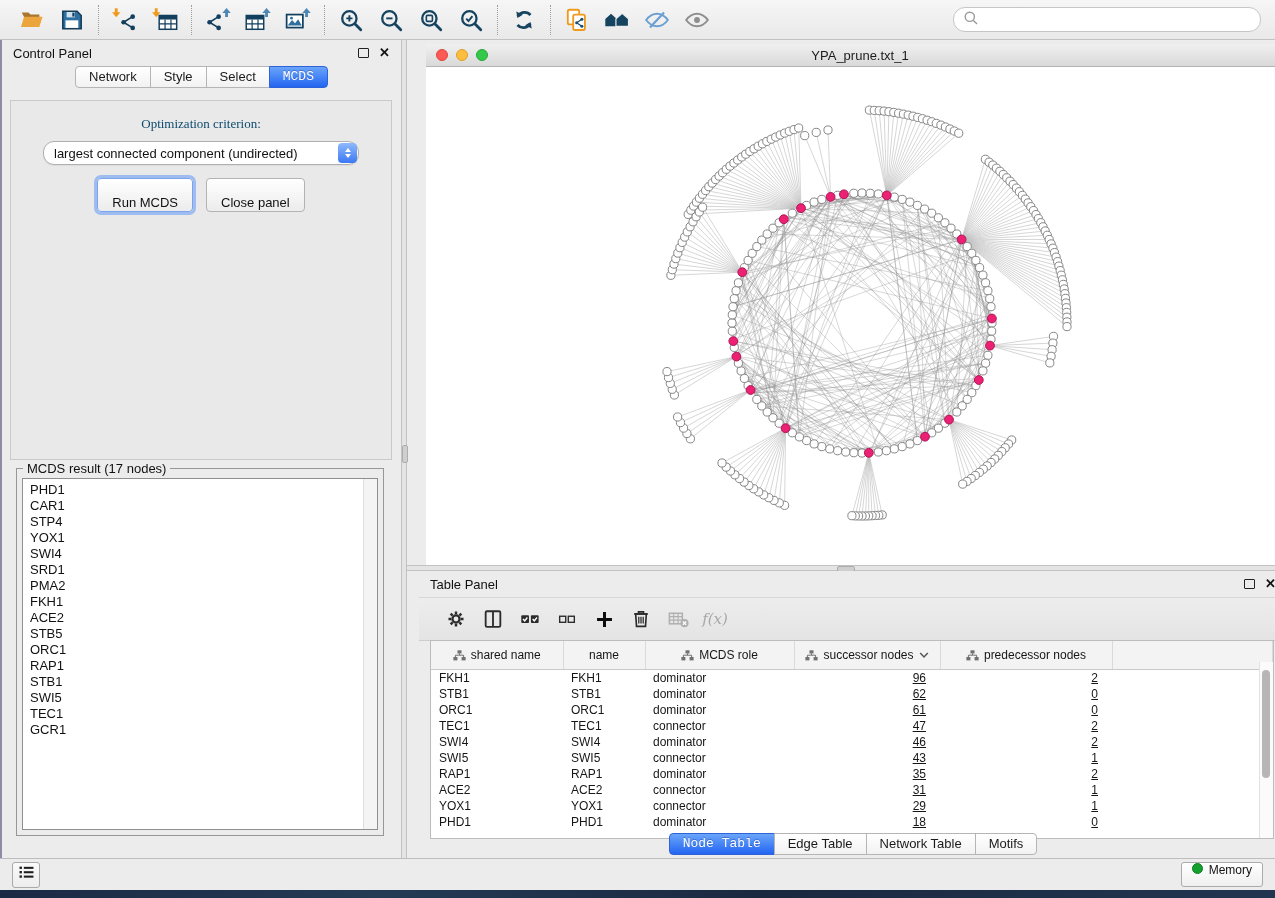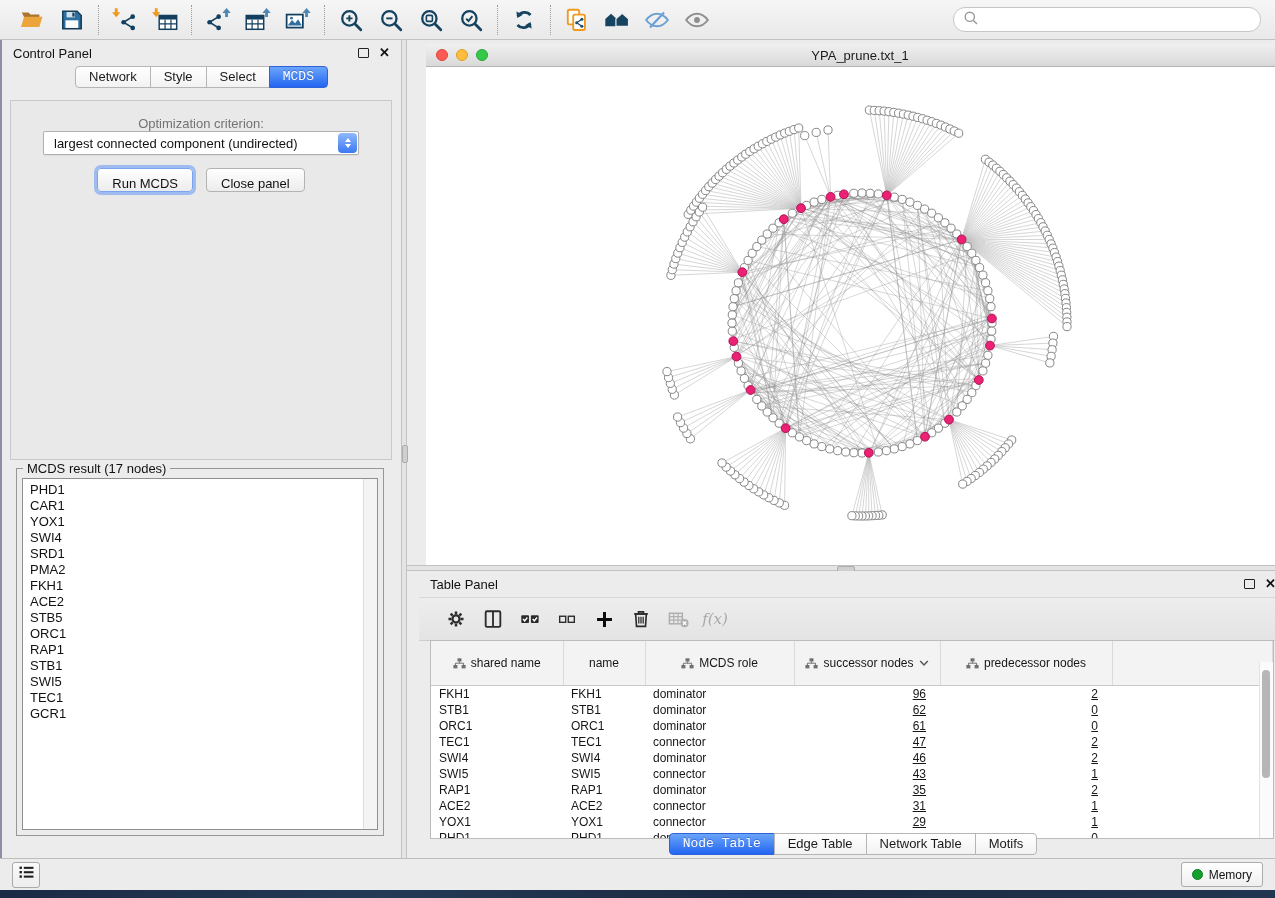--- a/index.html
+++ b/index.html
@@ -29,30 +29,30 @@
   .float-ic{width:9px;height:8px;border:1.6px solid #222;border-radius:1px;display:inline-block;}
   .close-ic{font-size:13px;font-weight:bold;color:#111;line-height:10px;}
   .cp-tabs{height:25px;display:flex;justify-content:center;align-items:flex-start;}
   .tab{font-size:13px;padding:2px 13px 3px;background:linear-gradient(#ffffff,#f2f2f2);
     border:1px solid #b5b5b5;margin-left:-1px;color:#1a1a1a;white-space:nowrap;}
   .tab:first-child{border-radius:4px 0 0 4px;margin-left:0;}
   .tab:last-child{border-radius:0 4px 4px 0;}
   .tab.selected{background:linear-gradient(#6aa5fa,#2365f1);color:#fff;border-color:#2e62d9;
     text-shadow:0 -1px 0 rgba(0,0,60,.25);font-family:Liberation Mono, monospace;}
   .cp-inner{position:absolute;left:8px;right:9px;top:60px;height:358px;background:#e9e9e9;border:1px solid #c9c9c9;}
-  .opt-label{text-align:center;margin-top:15px;font-size:13px;color:#737373;}
-  .dropdown{width:316px;margin:0 auto 0;height:24px;background:#fff;border:1px solid #b0b0b0;
-    border-radius:2px;display:flex;align-items:center;box-sizing:border-box;box-shadow:0 1px 1px rgba(0,0,0,.06);}
+  .opt-label{text-align:center;margin-top:15px;font-size:13px;color:#0c4a6e;font-family:Liberation Serif, serif;}
+  .dropdown{width:316px;margin:9px auto 0;height:24px;background:#fff;border:1px solid #b0b0b0;
+    border-radius:11px;display:flex;align-items:center;box-sizing:border-box;box-shadow:0 1px 1px rgba(0,0,0,.06);}
   .dd-text{flex:1;padding-left:10px;font-size:13px;color:#111;white-space:nowrap;overflow:hidden;}
   .stepper{width:19px;height:20px;margin-right:1px;border-radius:4px;
     background:linear-gradient(#8fb9fb,#3c79f3);display:flex;flex-direction:column;align-items:center;justify-content:center;gap:2px;}
   .arr-up{width:0;height:0;border-left:3.5px solid transparent;border-right:3.5px solid transparent;border-bottom:4px solid #fff;}
   .arr-dn{width:0;height:0;border-left:3.5px solid transparent;border-right:3.5px solid transparent;border-top:4px solid #fff;}
   .btn-row{display:flex;justify-content:center;gap:13px;margin-top:13px;}
-  .btn{height:24px;padding:7px 14px;font-size:13px;font-family:inherit;color:#111;
+  .btn{height:24px;padding:16px 14px;font-size:13px;font-family:inherit;color:#111;
     background:linear-gradient(#ffffff,#ececec);border:1px solid #b3b3b3;border-radius:4px;}
   .btn.focus-ring{box-shadow:0 0 0 3px rgba(96,152,245,.55);border-color:#7aa4ee;}
   .result-fieldset{position:absolute;left:14px;right:17px;top:428px;height:366px;border:1px solid #979797;}
   .result-legend{position:absolute;top:-8px;left:6px;background:#ececec;padding:0 4px;font-size:13px;color:#111;}
   .result-list{position:absolute;left:5px;right:5px;top:9px;bottom:5px;background:#fff;border:1px solid #8f8f8f;
     font-size:13px;line-height:16px;color:#111;overflow:hidden;}
   .result-items{padding:3px 16px 0 7px;}
   .result-scroll{position:absolute;right:0;top:0;bottom:0;width:13px;background:#f4f4f4;border-left:1px solid #dedede;}
   
   .vsplit{position:absolute;left:401px;top:40px;width:6px;height:818px;background:#e4e4e4;
@@ -72,34 +72,34 @@
   .net-title{position:absolute;left:0;right:0;text-align:center;font-size:13px;color:#1b1b1b;}
   .net-canvas{width:868px;height:498px;background:#fff;}
   
   .table-panel{position:absolute;left:419px;top:571px;width:868px;height:287px;background:#ececec;}
   .tp-toolbar{height:42px;margin-top:0;background:linear-gradient(#ededed,#e4e4e4);border-top:1px solid #d7d7d7;
     border-bottom:1px solid #cdcdcd;display:flex;align-items:center;gap:7px;padding-left:22px;}
   .tp-btn{width:30px;height:30px;display:flex;align-items:center;justify-content:center;}
   .tp-table-wrap{position:absolute;left:11px;right:13px;top:69px;height:197px;background:#fff;border:1px solid #bcbcbc;overflow:hidden;}
   table.node-table{border-collapse:collapse;width:100%;table-layout:fixed;font-size:12px;color:#161616;}
   table.node-table th{height:20px;font-weight:normal;background:#f3f3f3;border-bottom:1px solid #cicaca;
-    border-bottom:1px solid #c9c9c9;border-right:1px solid #dadada;padding:12px 4px;white-space:nowrap;overflow:hidden;}
+    border-bottom:1px solid #c9c9c9;border-right:1px solid #dadada;padding:4px 4px;white-space:nowrap;overflow:hidden;}
   table.node-table th .th-inner{display:flex;align-items:center;justify-content:center;gap:5px;}
   table.node-table td{height:16px;padding:0 8px;white-space:nowrap;overflow:hidden;}
   table.node-table td.num{text-align:right;padding-right:14px;text-decoration:underline;}
   .tp-scrollbar{position:absolute;right:0;top:21px;bottom:0;width:13px;background:#fbfbfb;border-left:1px solid #e2e2e2;}
   .tp-thumb{position:absolute;left:2px;top:8px;width:8px;height:108px;background:#b6b6b6;border-radius:5px;}
   .tp-tabs{position:absolute;left:0;right:0;bottom:3px;display:flex;justify-content:center;}
   
   .status-bar{position:absolute;left:0;top:858px;width:1275px;height:32px;box-sizing:border-box;
     background:#ececec;border-top:1px solid #bdbdbd;display:flex;align-items:center;padding:0 12px;}
   .status-list-btn{width:26px;height:24px;background:linear-gradient(#fafafa,#ededed);
     border:1px solid #a9a9a9;border-radius:3px;display:flex;align-items:center;justify-content:center;}
   .memory-btn{margin-left:auto;height:23px;padding:0 10px;background:linear-gradient(#ffffff,#efefef);
-    border:1px solid #ababab;border-radius:3px;display:flex;align-items:center;gap:6px;font-size:12px;color:#111;}
+    border:1px solid #ababab;border-radius:3px;display:flex;gap:6px;font-size:12px;color:#111;}
   .mem-dot{width:11px;height:11px;border-radius:50%;background:#13a02d;border:1px solid #0d7e22;box-sizing:border-box;}
 </style>
 </head>
 <body>
 
 <div class="toolbar">
   <div id="toolbar-groups" style="display:flex;align-items:center;">
       <div class="tb-group">
         <div class="tb-btn">
           <svg width="26" height="26" viewBox="0 0 24 24">
@@ -286,20 +286,21 @@
       <button class="btn focus-ring">Run MCDS</button>
       <button class="btn">Close panel</button>
     </div>
   </div>
   <div class="result-fieldset">
     <span class="result-legend">MCDS result (17 nodes)</span>
     <div class="result-list">
       <div class="result-items" id="mcds-list">
           <div>PHD1</div>
           <div>CAR1</div>
+          <div>STP4</div>
           <div>YOX1</div>
           <div>SWI4</div>
           <div>SRD1</div>
           <div>PMA2</div>
           <div>FKH1</div>
           <div>ACE2</div>
           <div>STB5</div>
           <div>ORC1</div>
           <div>RAP1</div>
           <div>STB1</div>

